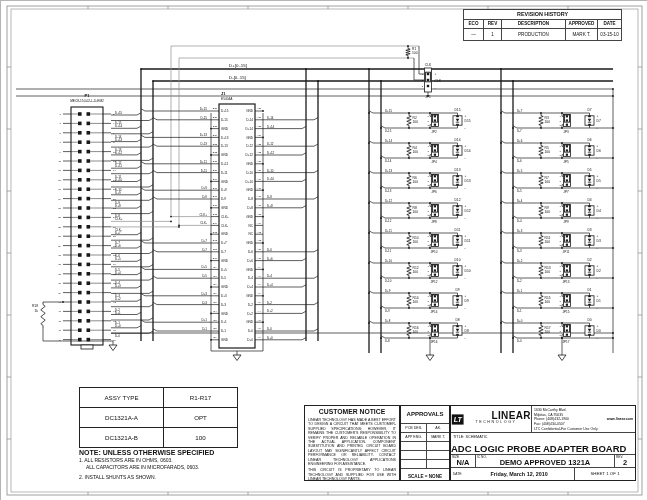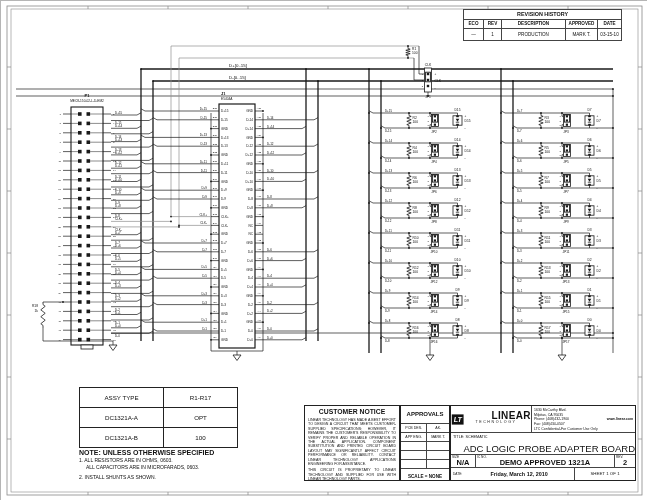--- a/index.html
+++ b/index.html
@@ -42,21 +42,21 @@
   .tb-logo{width:80px;border-right:0.6px solid #444;display:flex;align-items:center;
            justify-content:center;gap:11px;overflow:hidden;}
   .tb-logoname{line-height:7px;}
   .tb-logoname .l1{font-weight:bold;font-size:10px;letter-spacing:0.4px;margin-left:16px;}
   .tb-logoname .l2{font-size:3.6px;letter-spacing:1.6px;}
   .tb-addr{flex:1;font-size:3.5px;line-height:4.5px;padding:2px 2px;overflow:hidden;}
   .tb-addr .ph{display:flex;justify-content:space-between;}
   .tb-web{font-weight:bold;}
   .tb-conf{margin-top:1px;}
   .tb-ttl{height:8px;font-size:3.8px;line-height:8px;padding-left:2px;border-bottom:none;}
-  .tb-big{height:16px;font-weight:normal;font-size:9.5px;text-align:right;line-height:15px;
+  .tb-big{height:16px;font-weight:bold;font-size:9.5px;text-align:left;line-height:15px;
           border-bottom:0.6px solid #444;overflow:hidden;white-space:nowrap;}
   .tb-r4{height:14px;display:flex;border-bottom:0.6px solid #444;}
   .tb-size{width:24px;border-right:0.6px solid #444;}
   .tb-ic{flex:1;border-right:0.6px solid #444;}
   .tb-rev{width:20px;}
   .mini{display:block;font-size:3.2px;line-height:4px;padding-left:1px;}
   .bigv{display:block;text-align:center;font-weight:bold;font-size:7.5px;line-height:8px;white-space:nowrap;overflow:hidden;}
   .tb-r5{height:12px;display:flex;}
   .tb-date{flex:1;border-right:0.6px solid #444;display:flex;align-items:center;}
   .tb-date .mini{padding:0 2px;}

